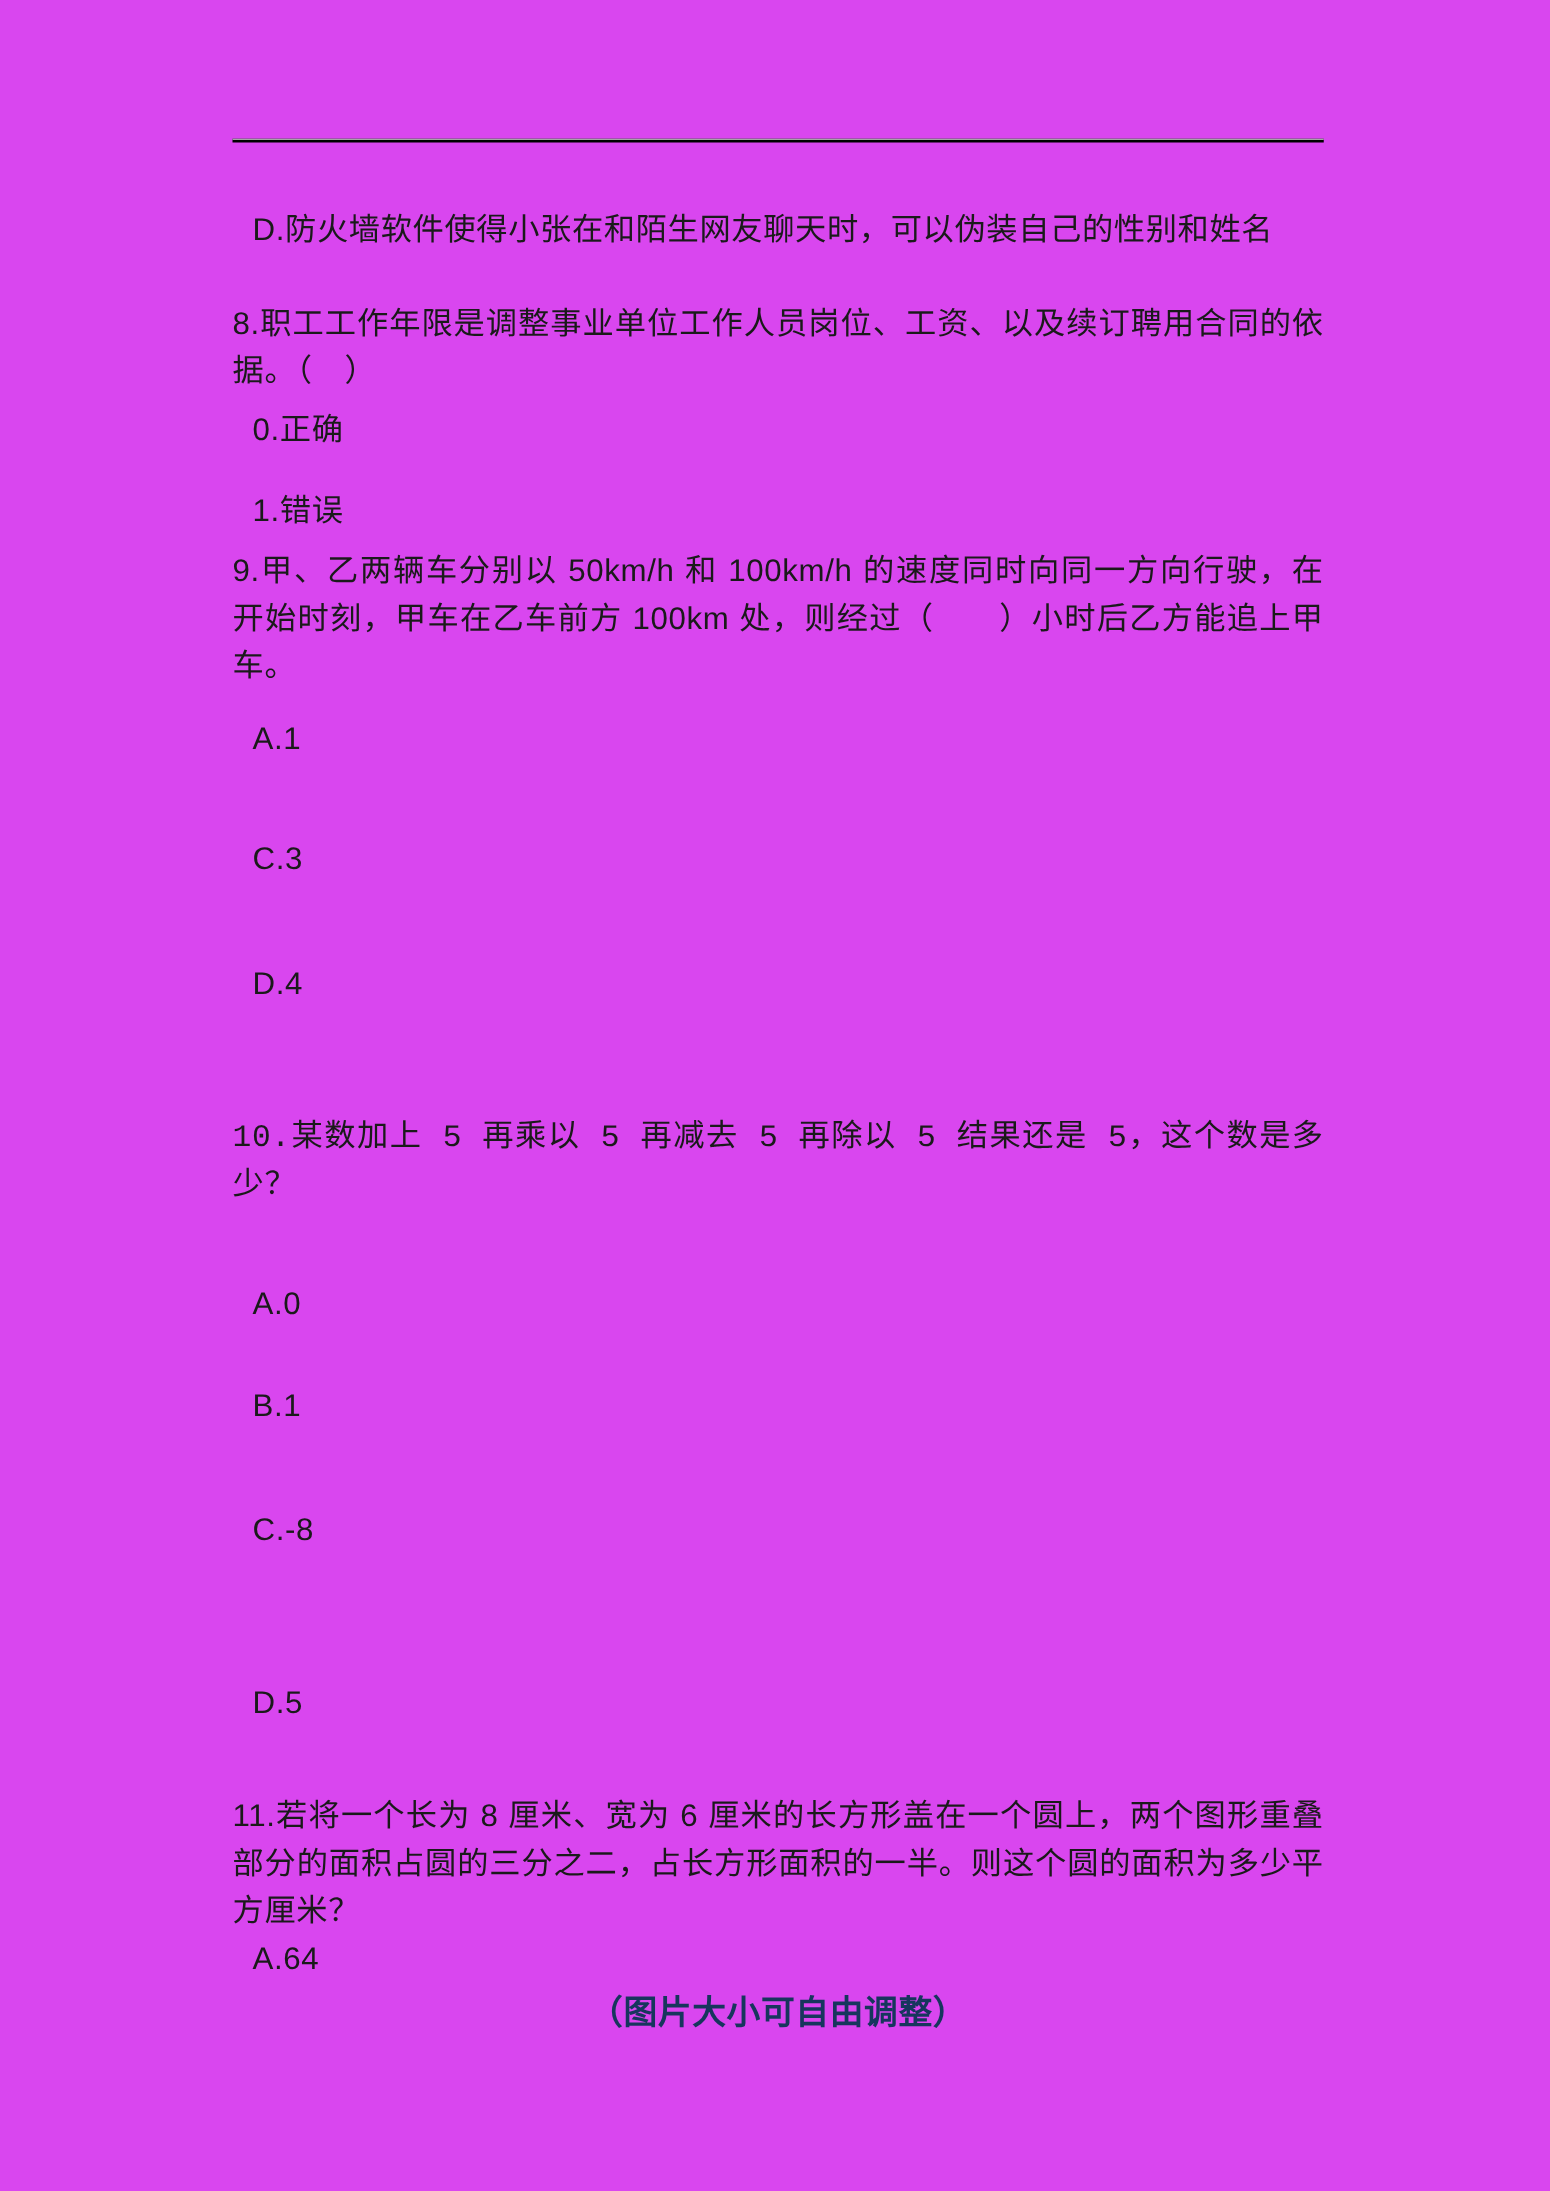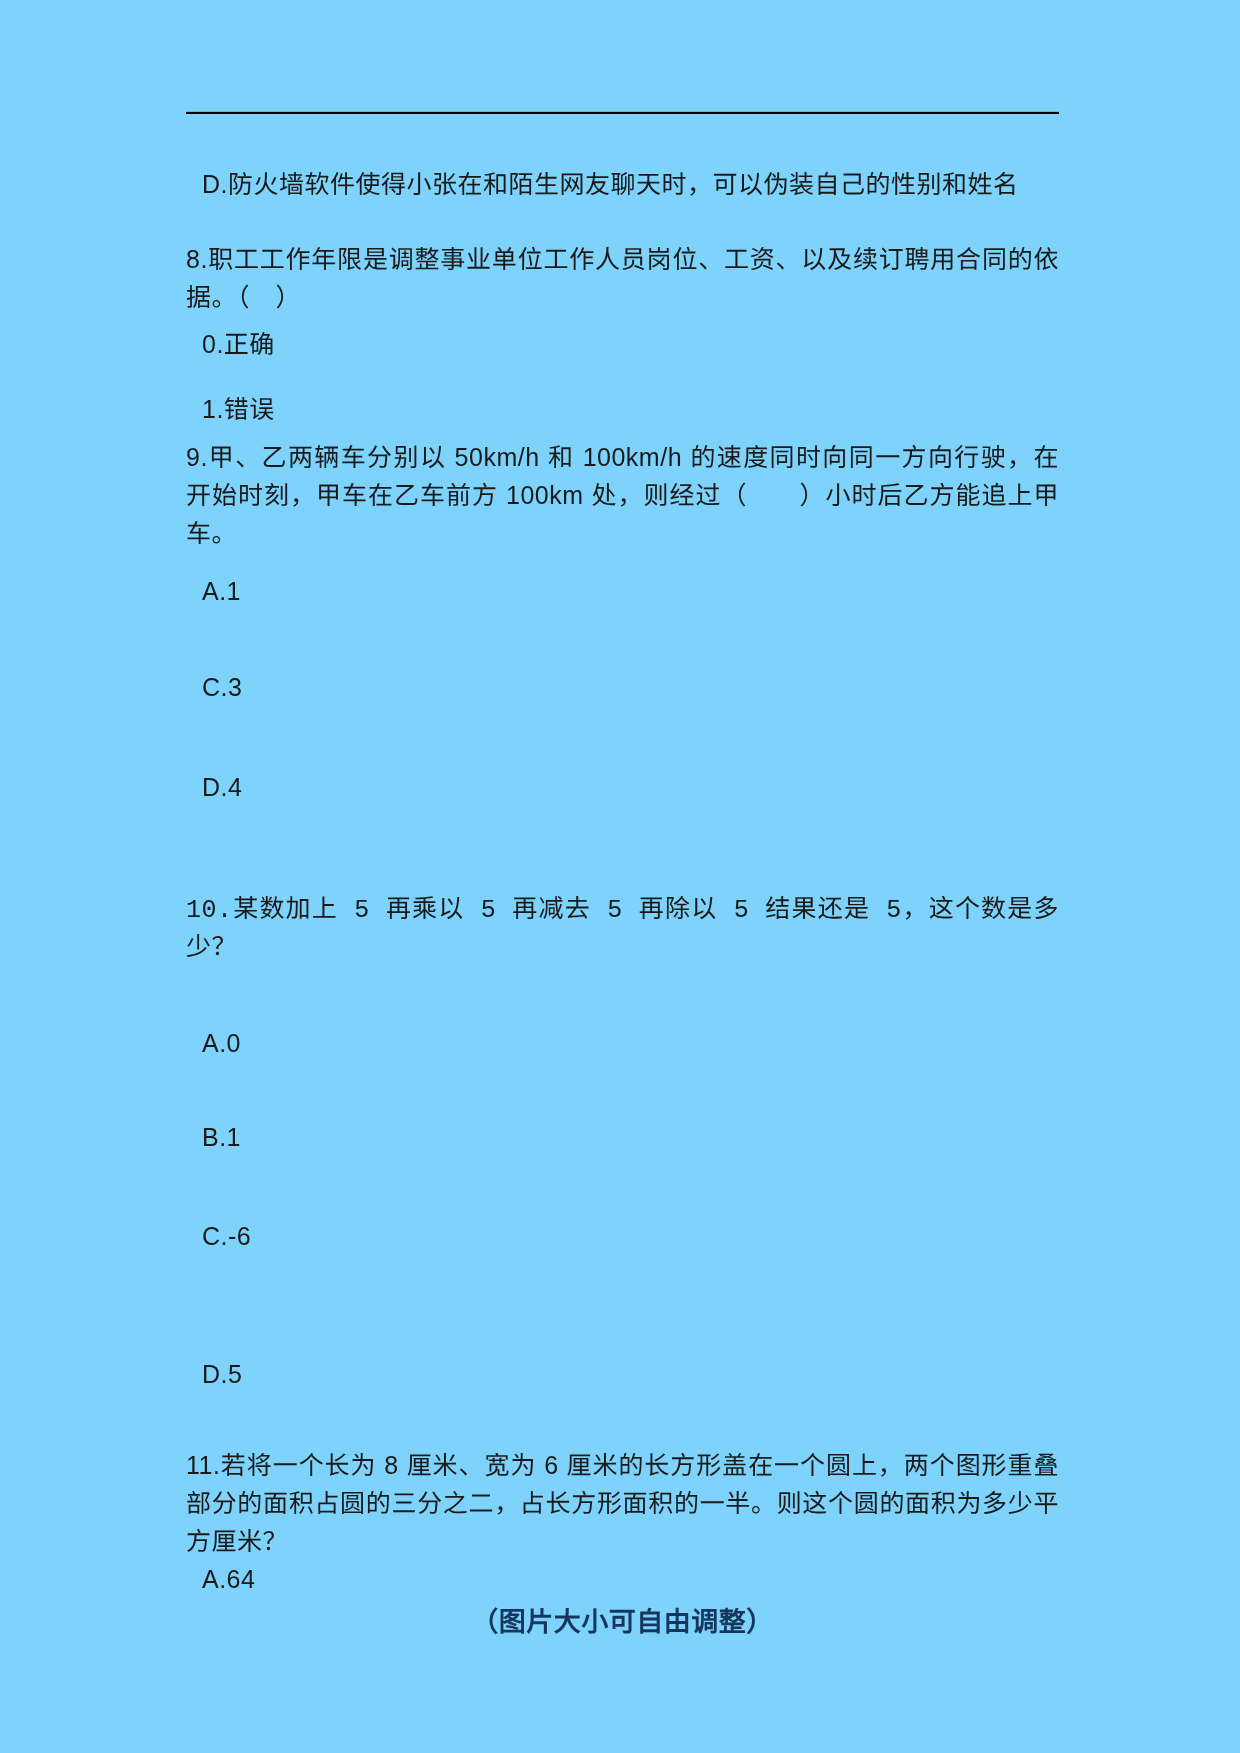--- a/index.html
+++ b/index.html
@@ -4,21 +4,21 @@
 <style>
   html, body {
     margin: 0;
     padding: 0;
     background: #ffffff;
   }
   .page {
     position: relative;
     width: 1240px;
     height: 1753px;
-    background: #7dd3fc;
+    background: #d946ef;
     overflow: hidden;
     font-family: "Liberation Sans", "DejaVu Sans", sans-serif;
     color: #1a1a1a;
   }
   .content {
     position: absolute;
     left: 186px;
     top: 111px;
     width: 873px;
   }
@@ -43,21 +43,21 @@
   .q8         { margin-top: 37px; }
   .o8-0       { margin-top: 9px; }
   .o8-1       { margin-top: 27px; }
   .q9         { margin-top: 10px; }
   .o9-0       { margin-top: 20px; }
   .o9-1       { margin-top: 61px; }
   .o9-2       { margin-top: 58px; }
   .o9-3       { margin-top: 62px; }
   .q10        { margin-top: 86px; font-family: Liberation Mono, monospace; }
   .o10-0      { margin-top: 56px; }
-  .o10-1      { margin-top: 56px; }
+  .o10-1      { margin-top: 44px; }
   .o10-2      { margin-top: 61px; }
   .o10-3      { margin-top: 100px; }
   .q11        { margin-top: 53px; }
   .o11-0      { }
   .footer-note {
     margin-top: 4px;
     text-align: center;
     font-family: "Liberation Serif", "DejaVu Serif", serif;
     font-weight: bold;
     font-size: 27px;
@@ -80,21 +80,21 @@
     <p class="option o8-1">1.错误</p>
 
     <p class="question q9">9.甲、乙两辆车分别以 50km/h 和 100km/h 的速度同时向同一方向行驶，在开始时刻，甲车在乙车前方 100km 处，则经过（　　）小时后乙方能追上甲车。</p>
     <p class="option o9-0">A.1</p>
     <p class="option o9-2">C.3</p>
     <p class="option o9-3">D.4</p>
 
     <p class="question q10">10.某数加上 5 再乘以 5 再减去 5 再除以 5 结果还是 5，这个数是多少？</p>
     <p class="option o10-0">A.0</p>
     <p class="option o10-1">B.1</p>
-    <p class="option o10-2">C.-6</p>
+    <p class="option o10-2">C.-8</p>
     <p class="option o10-3">D.5</p>
 
     <p class="question q11">11.若将一个长为 8 厘米、宽为 6 厘米的长方形盖在一个圆上，两个图形重叠部分的面积占圆的三分之二，占长方形面积的一半。则这个圆的面积为多少平方厘米？</p>
     <p class="option o11-0">A.64</p>
 
     <p class="footer-note">（图片大小可自由调整）</p>
 
   </div>
 </div>
 

